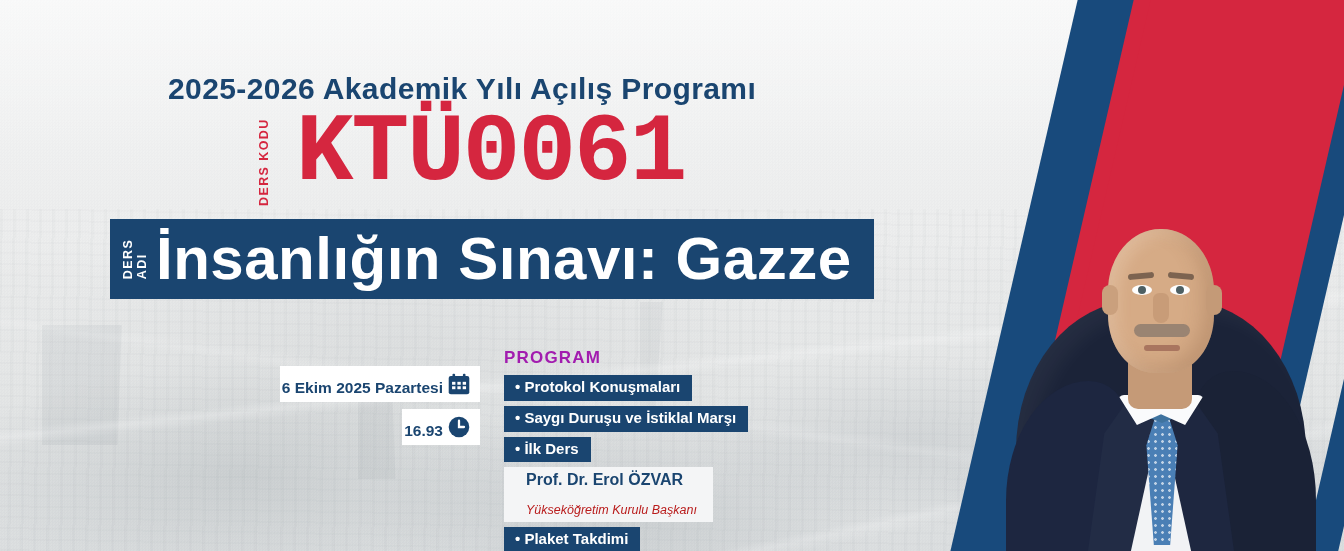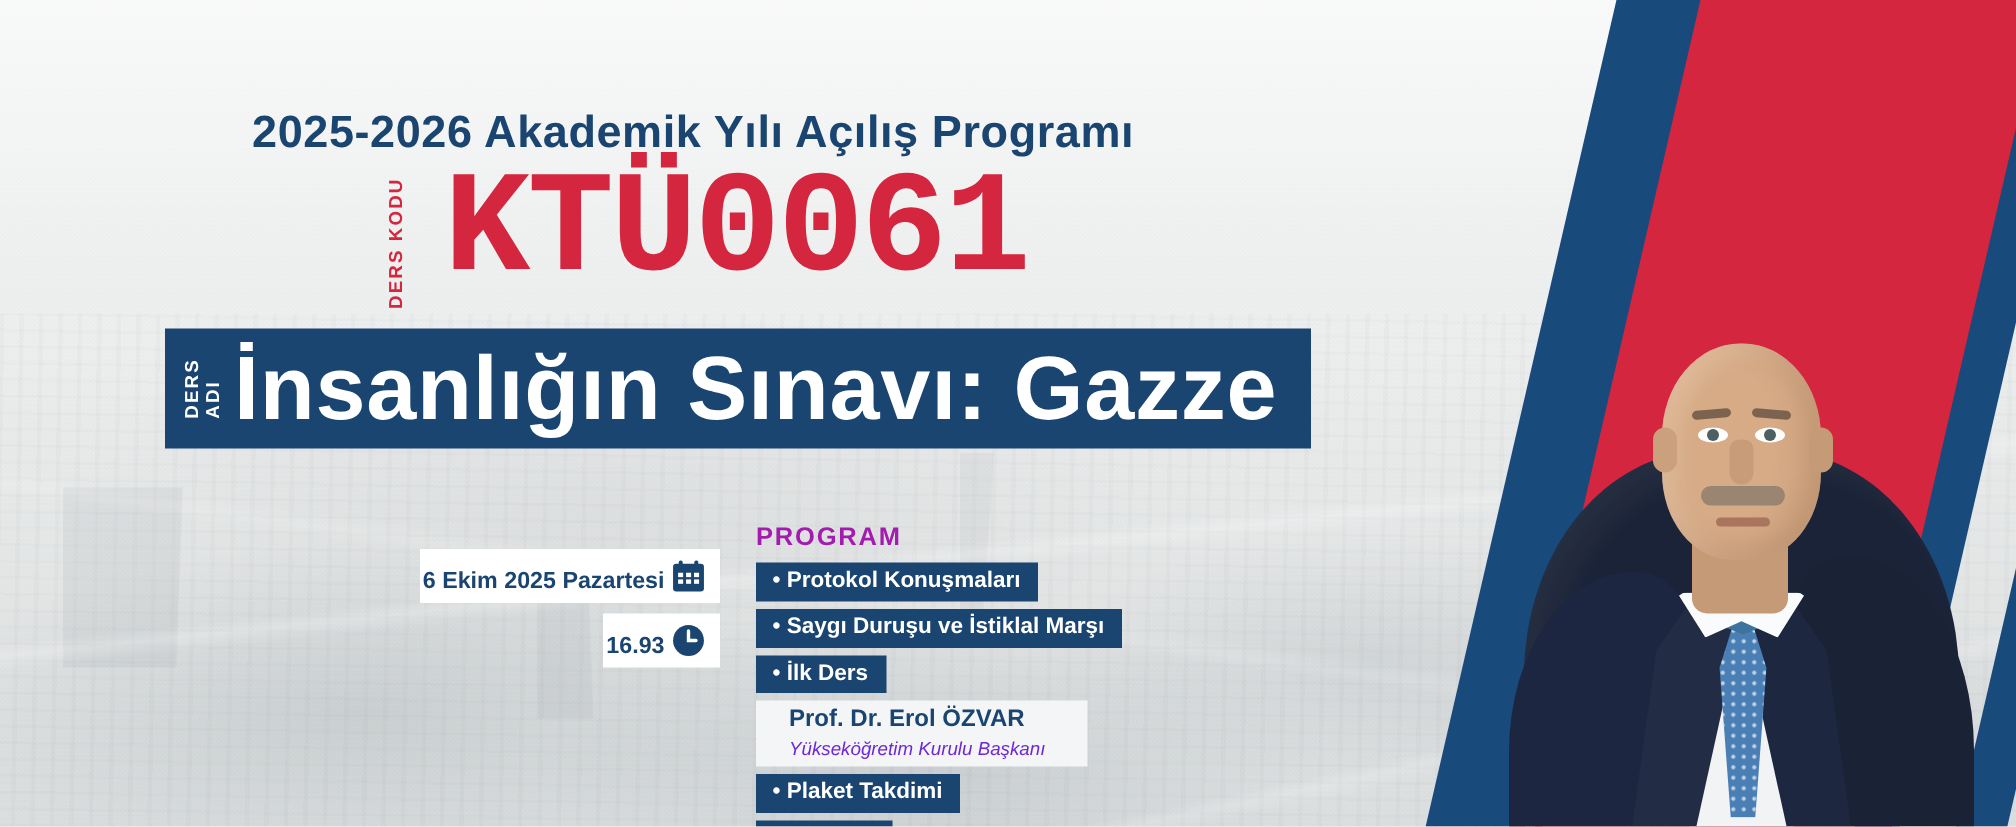--- a/index.html
+++ b/index.html
@@ -239,29 +239,29 @@
     letter-spacing:1.2px; margin-bottom:2px;
   }
   .pill {
     background:#1a4570; color:#ffffff;
     font-size:15px; font-weight:bold;
     padding:3px 12px 4px 11px;
     white-space:nowrap; line-height:1.25;
   }
   .speaker {
     background:#f4f5f6;
-    padding:3px 28px 4px 22px;
-    display:flex; flex-direction:column; gap:0px;
+    padding:3px 16px 4px 22px;
+    display:flex; flex-direction:column; gap:11px;
   }
   .speaker-name {
     font-size:16px; font-weight:bold; color:#1a4570;
     white-space:nowrap; line-height:1.3;
   }
   .speaker-role {
-    font-size:12.5px; font-style:italic; color:#6d28d9;
+    font-size:12.5px; font-style:italic; color:#b91c1c;
     white-space:nowrap; line-height:1.3;
   }
 </style>
 </head>
 <body>
 
 <div class="banner">
 
   <div class="bg-photo"></div>
   <div class="bg-buildings"></div>

